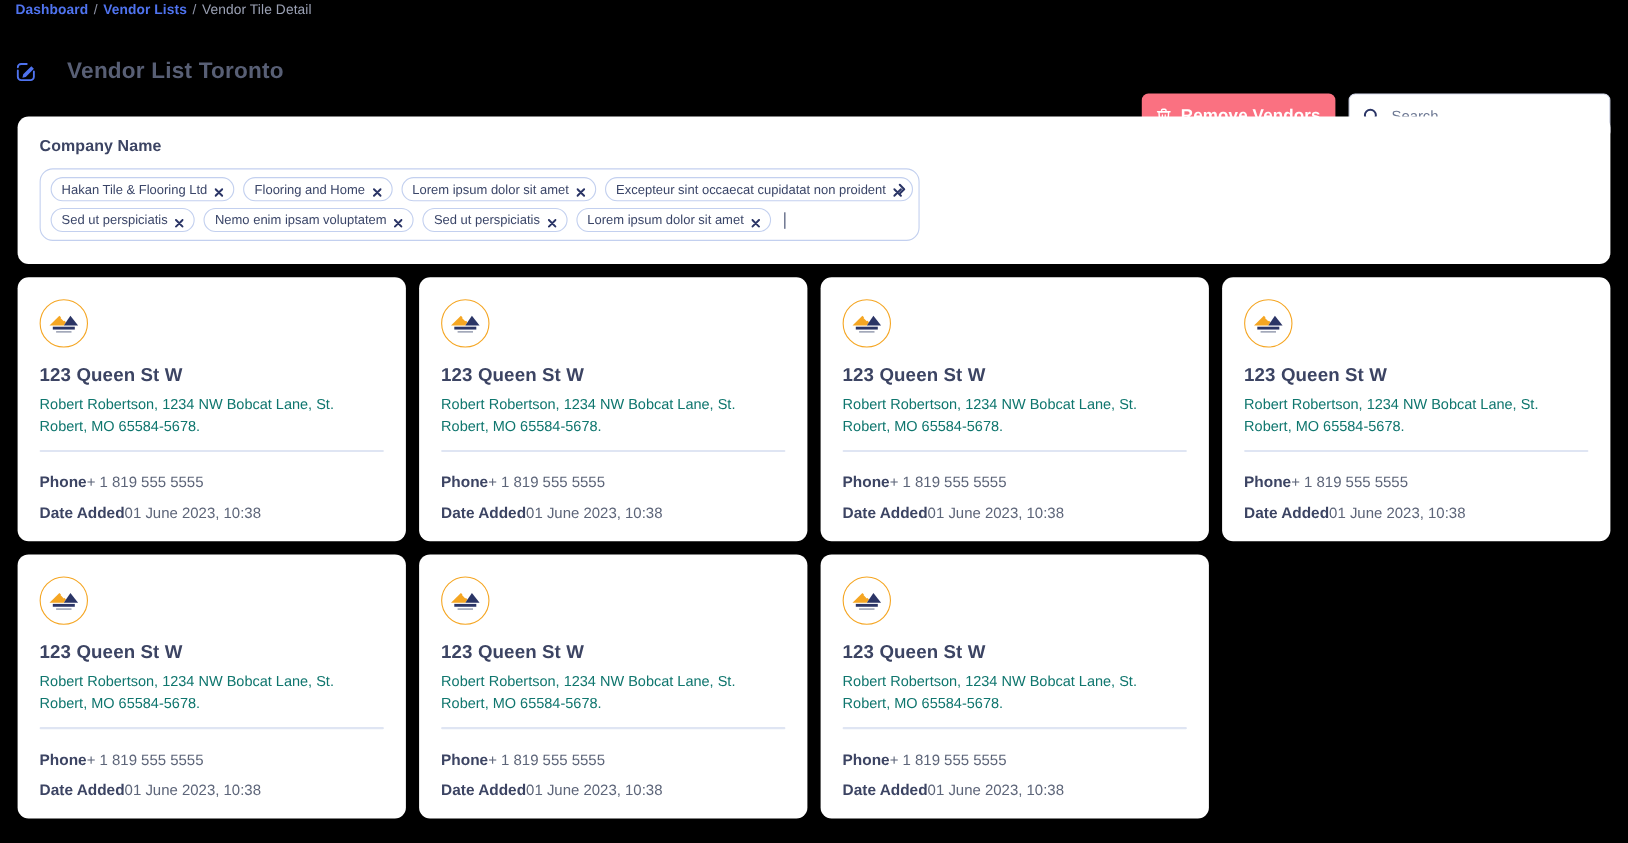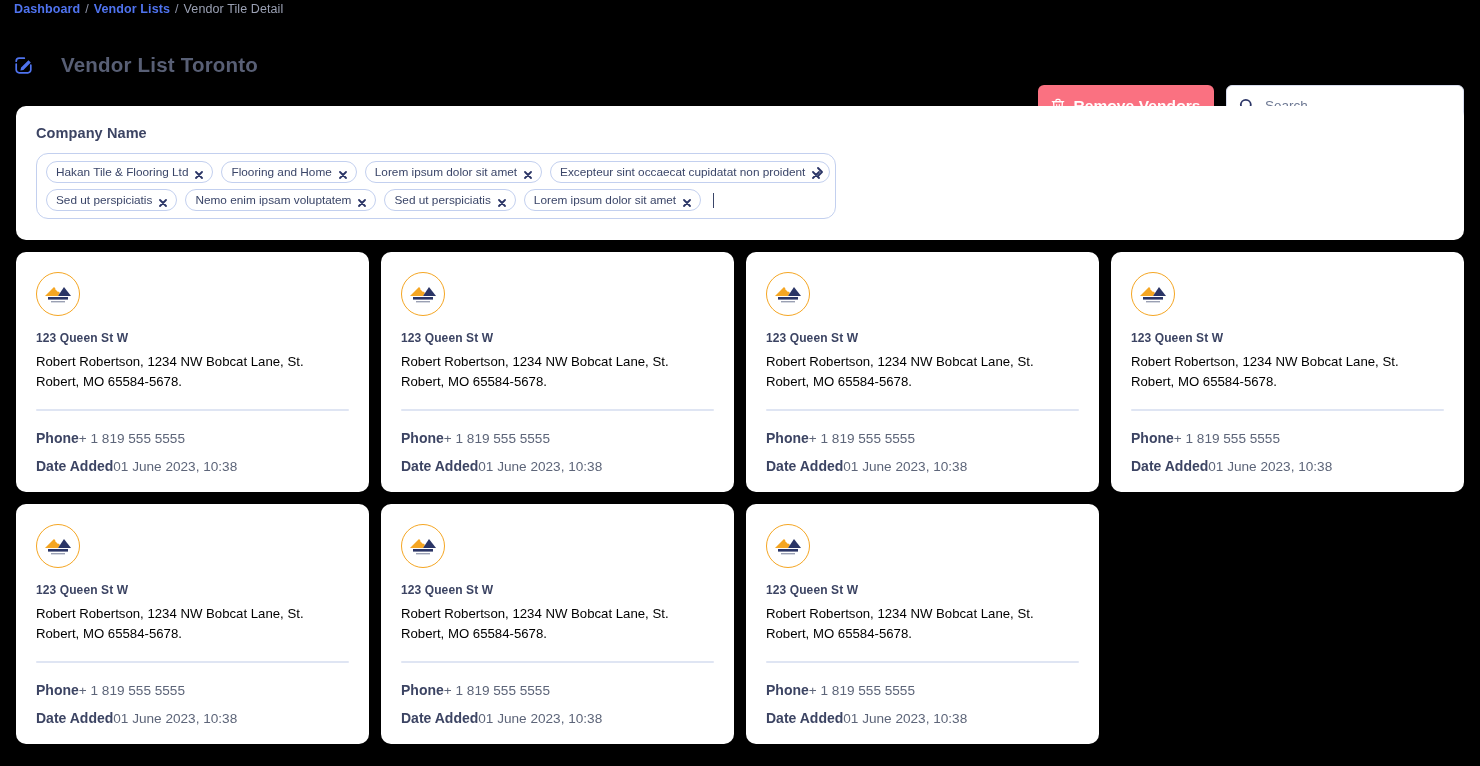--- a/index.html
+++ b/index.html
@@ -120,25 +120,25 @@
   }
   .avatar {
     width: 44px; height: 44px; border-radius: 50%;
     border: 1.5px solid #f5a623;
     display: flex; align-items: center; justify-content: center;
     overflow: hidden; background: #ffffff;
   }
   .avatar svg { display: block; }
   .card-title {
     margin-top: 15px;
-    font-size: 12px; font-weight: 700; color: #3c4463; letter-spacing: .1px;
+    font-size: 17px; font-weight: 700; color: #3c4463; letter-spacing: .1px;
   }
   .card-addr {
     margin-top: 7px;
-    font-size: 13.2px; line-height: 20px; color: #000000;
+    font-size: 13.2px; line-height: 20px; color: #0f766e;
     max-width: 278px;
   }
   .card-divider {
     position: absolute; left: 20px; right: 20px; top: 157px;
     height: 2px; background: #dfe5f3; border-radius: 1px;
   }
   .kv {
     position: absolute; left: 20px; right: 20px;
     display: flex; align-items: baseline;
   }

